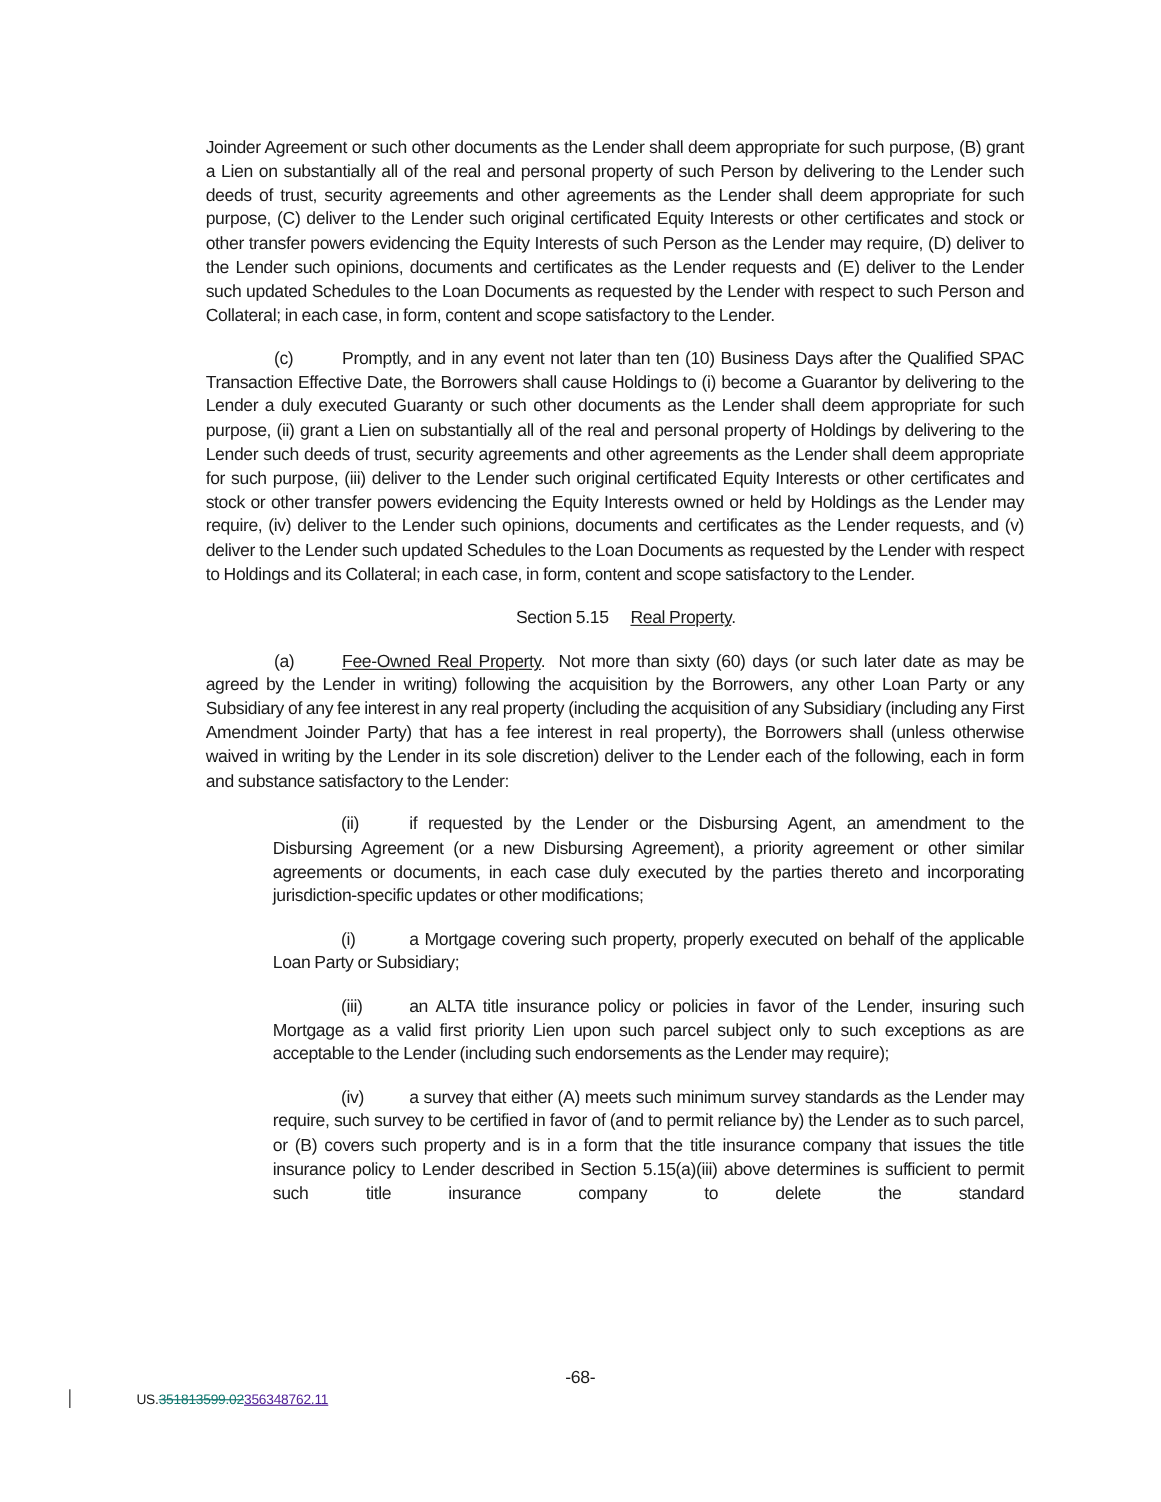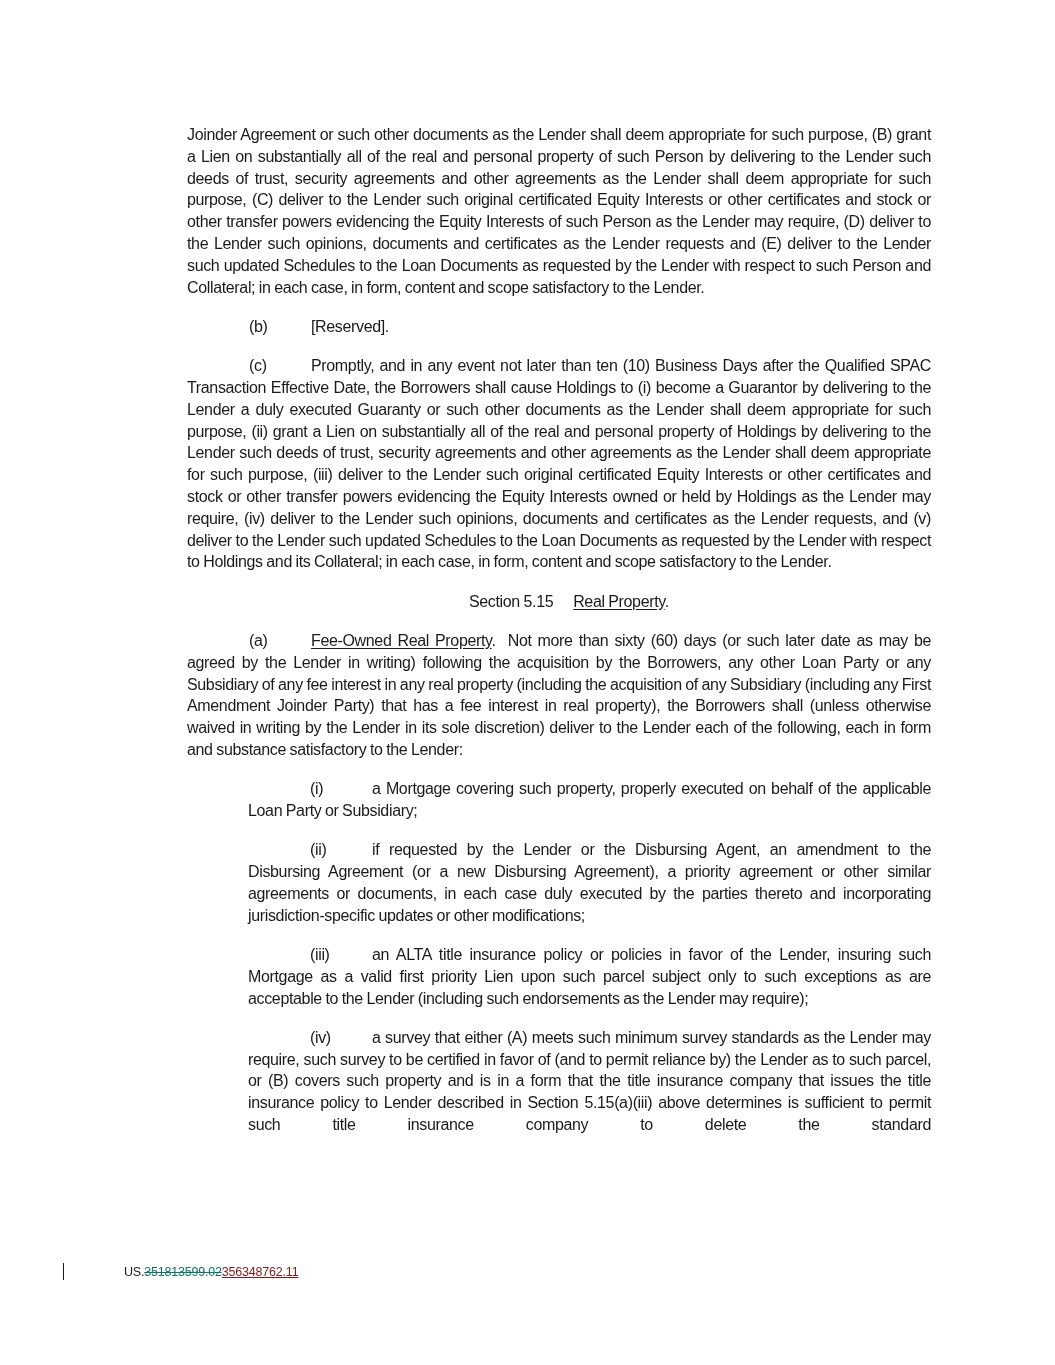--- a/index.html
+++ b/index.html
@@ -76,55 +76,55 @@
     left: 124px;
     top: 1265px;
     font-size: 12.5px;
     letter-spacing: -0.2px;
   }
   .deleted {
     color: #0f766e;
     text-decoration: line-through;
   }
   .inserted {
-    color: #7f1d1d;
+    color: #4c1d95;
     text-decoration: underline;
   }
   .change-bar {
     position: absolute;
     left: 63px;
     top: 1263px;
     width: 1px;
     height: 17px;
     background: #1a1a1a;
   }
 </style>
 </head>
 <body>
 
 <div class="page">
   <div class="body-text">
 
     <p class="para">Joinder Agreement or such other documents as the Lender shall deem appropriate for such purpose, (B) grant a Lien on substantially all of the real and personal property of such Person by delivering to the Lender such deeds of trust, security agreements and other agreements as the Lender shall deem appropriate for such purpose, (C) deliver to the Lender such original certificated Equity Interests or other certificates and stock or other transfer powers evidencing the Equity Interests of such Person as the Lender may require, (D) deliver to the Lender such opinions, documents and certificates as the Lender requests and (E) deliver to the Lender such updated Schedules to the Loan Documents as requested by the Lender with respect to such Person and Collateral; in each case, in form, content and scope satisfactory to the Lender.</p>
 
-    <p class="para indent1"><span class="tab-label">(b)</span><span>[Reserved].</span></p>
 
     <p class="para indent1"><span class="tab-label">(c)</span><span>Promptly, and in any event not later than ten (10) Business Days after the Qualified SPAC Transaction Effective Date, the Borrowers shall cause Holdings to (i) become a Guarantor by delivering to the Lender a duly executed Guaranty or such other documents as the Lender shall deem appropriate for such purpose, (ii) grant a Lien on substantially all of the real and personal property of Holdings by delivering to the Lender such deeds of trust, security agreements and other agreements as the Lender shall deem appropriate for such purpose, (iii) deliver to the Lender such original certificated Equity Interests or other certificates and stock or other transfer powers evidencing the Equity Interests owned or held by Holdings as the Lender may require, (iv) deliver to the Lender such opinions, documents and certificates as the Lender requests, and (v) deliver to the Lender such updated Schedules to the Loan Documents as requested by the Lender with respect to Holdings and its Collateral; in each case, in form, content and scope satisfactory to the Lender.</span></p>
 
     <p class="heading"><span class="sec-num">Section 5.15</span><span class="u">Real Property</span><span>.</span></p>
 
     <p class="para indent1"><span class="tab-label">(a)</span><span class="u">Fee-Owned Real Property</span><span>.</span><span style="white-space:pre-wrap">  Not more than sixty (60) days (or such later date as may be agreed by the Lender in writing) following the acquisition by the Borrowers, any other Loan Party or any Subsidiary of any fee interest in any real property (including the acquisition of any Subsidiary (including any First Amendment Joinder Party) that has a fee interest in real property), the Borrowers shall (unless otherwise waived in writing by the Lender in its sole discretion) deliver to the Lender each of the following, each in form and substance satisfactory to the Lender:</span></p>
 
+    <p class="para sub-item"><span class="tab-label">(ii)</span><span>if requested by the Lender or the Disbursing Agent, an amendment to the Disbursing Agreement (or a new Disbursing Agreement), a priority agreement or other similar agreements or documents, in each case duly executed by the parties thereto and incorporating jurisdiction-specific updates or other modifications;</span></p>
+
     <p class="para sub-item"><span class="tab-label">(i)</span><span>a Mortgage covering such property, properly executed on behalf of the applicable Loan Party or Subsidiary;</span></p>
-
-    <p class="para sub-item"><span class="tab-label">(ii)</span><span>if requested by the Lender or the Disbursing Agent, an amendment to the Disbursing Agreement (or a new Disbursing Agreement), a priority agreement or other similar agreements or documents, in each case duly executed by the parties thereto and incorporating jurisdiction-specific updates or other modifications;</span></p>
 
     <p class="para sub-item"><span class="tab-label">(iii)</span><span>an ALTA title insurance policy or policies in favor of the Lender, insuring such Mortgage as a valid first priority Lien upon such parcel subject only to such exceptions as are acceptable to the Lender (including such endorsements as the Lender may require);</span></p>
 
     <p class="para sub-item" style="text-align-last: justify;"><span class="tab-label">(iv)</span><span>a survey that either (A) meets such minimum survey standards as the Lender may require, such survey to be certified in favor of (and to permit reliance by) the Lender as to such parcel, or (B) covers such property and is in a form that the title insurance company that issues the title insurance policy to Lender described in Section 5.15(a)(iii) above determines is sufficient to permit such title insurance company to delete the standard</span></p>
 
   </div>
 
+  <div class="page-number">-68-</div>
 
   <div class="change-bar"></div>
 
   <div class="footer-id"><span>US.</span><span class="deleted">351813599.02</span><span class="inserted">356348762.11</span></div>
 </div>
 
 </body></html>

